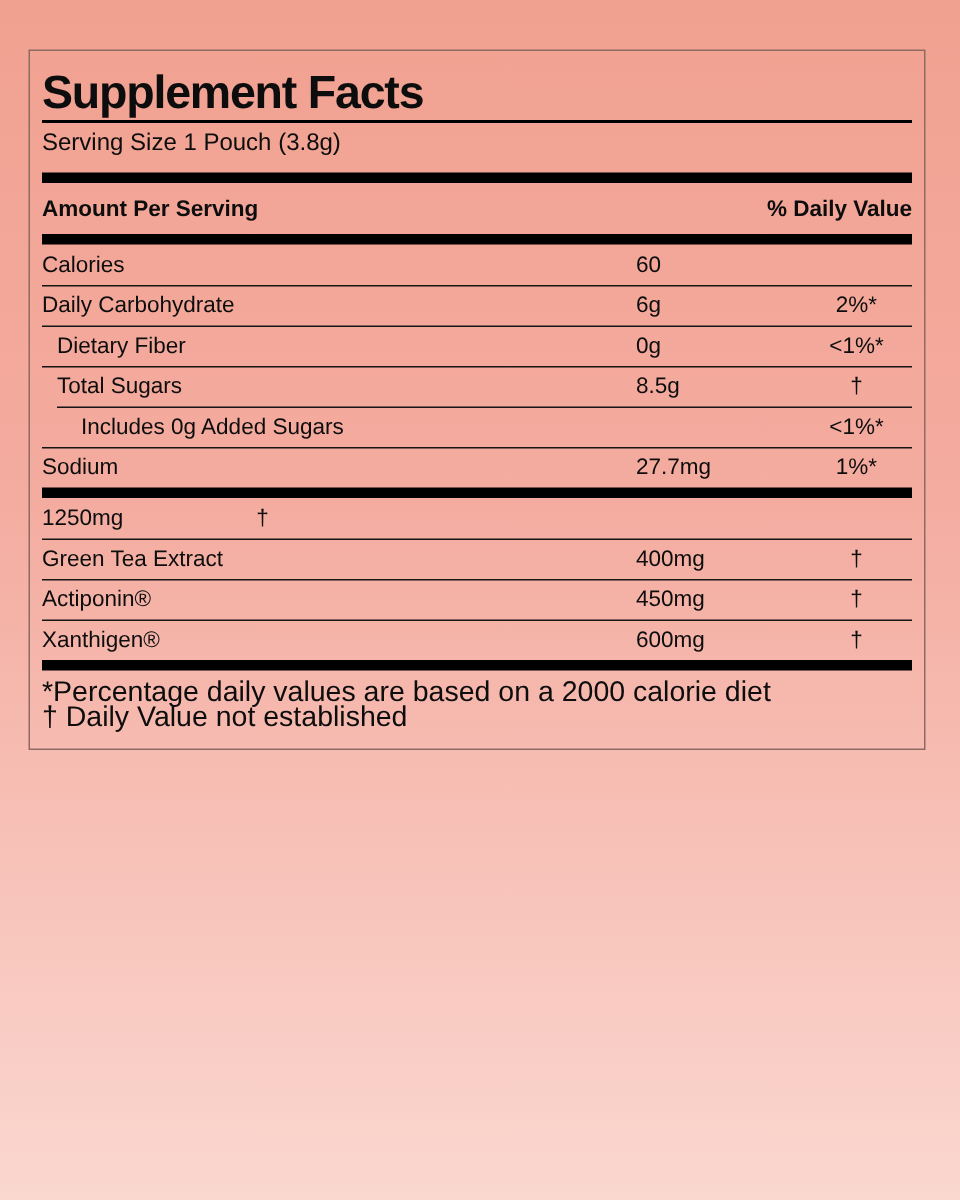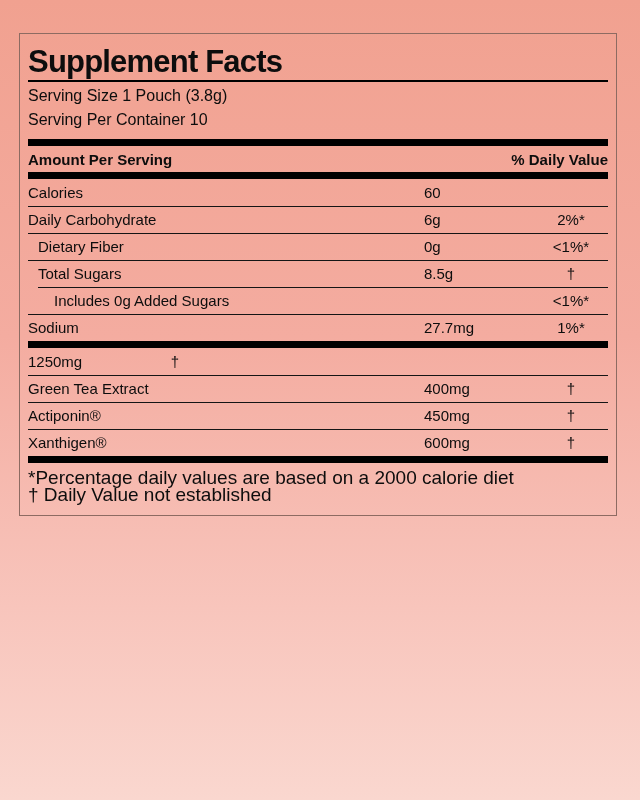--- a/index.html
+++ b/index.html
@@ -49,21 +49,21 @@
   }
   .serving-block { padding: 2px 0 7px 0; }
   .thick-bar {
     height: 7px;
     background: var(--bar);
   }
   .header-row {
     display: flex;
     justify-content: space-between;
     align-items: center;
-    height: 26px;
+    height: 34px;
     font-size: 15px;
     font-weight: 700;
   }
   .row {
     position: relative;
     display: flex;
     align-items: center;
     height: 27px;
     font-size: 15px;
     gap: 40px;
@@ -89,21 +89,20 @@
 </style>
 </head>
 <body>
 
 <div class="panel">
 
   <h1 class="title">Supplement Facts</h1>
 
   <div class="serving-block">
     <div class="serving-line">Serving Size 1 Pouch (3.8g)</div>
-    <div class="serving-line">Serving Per Container 10</div>
   </div>
 
   <div class="thick-bar"></div>
 
   <div class="header-row">
     <span>Amount Per Serving</span>
     <span>% Daily Value</span>
   </div>
 
   <div class="thick-bar"></div>

